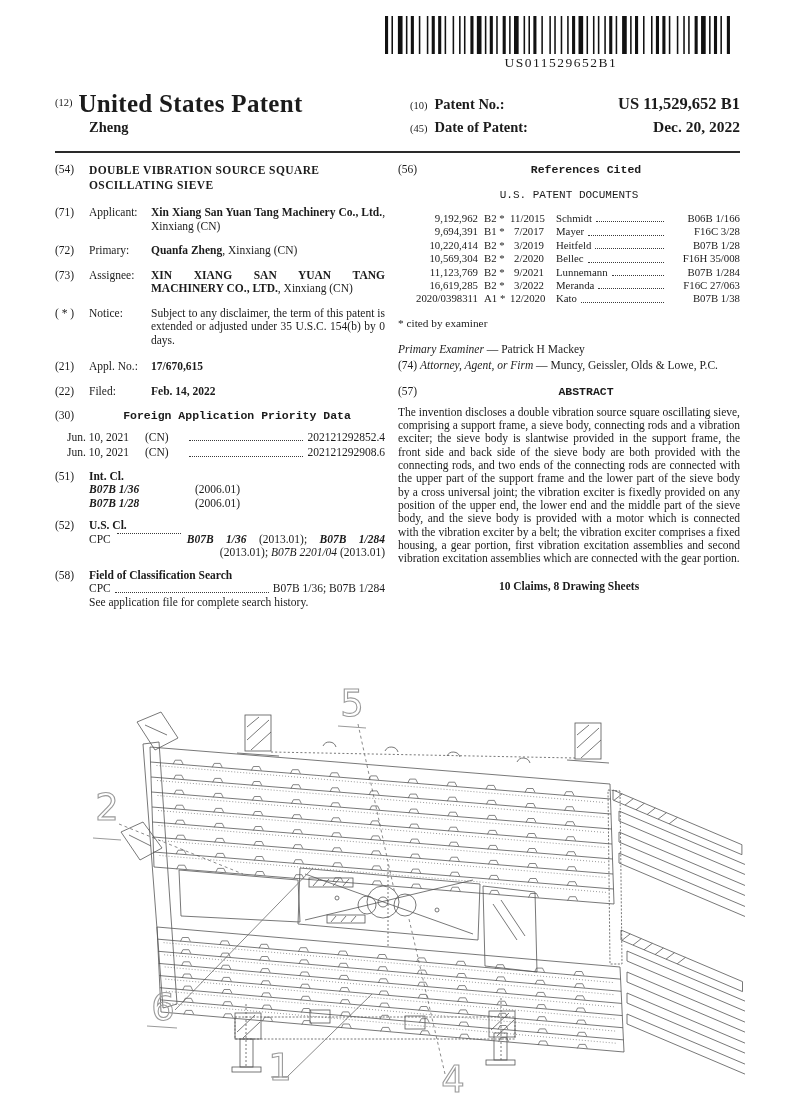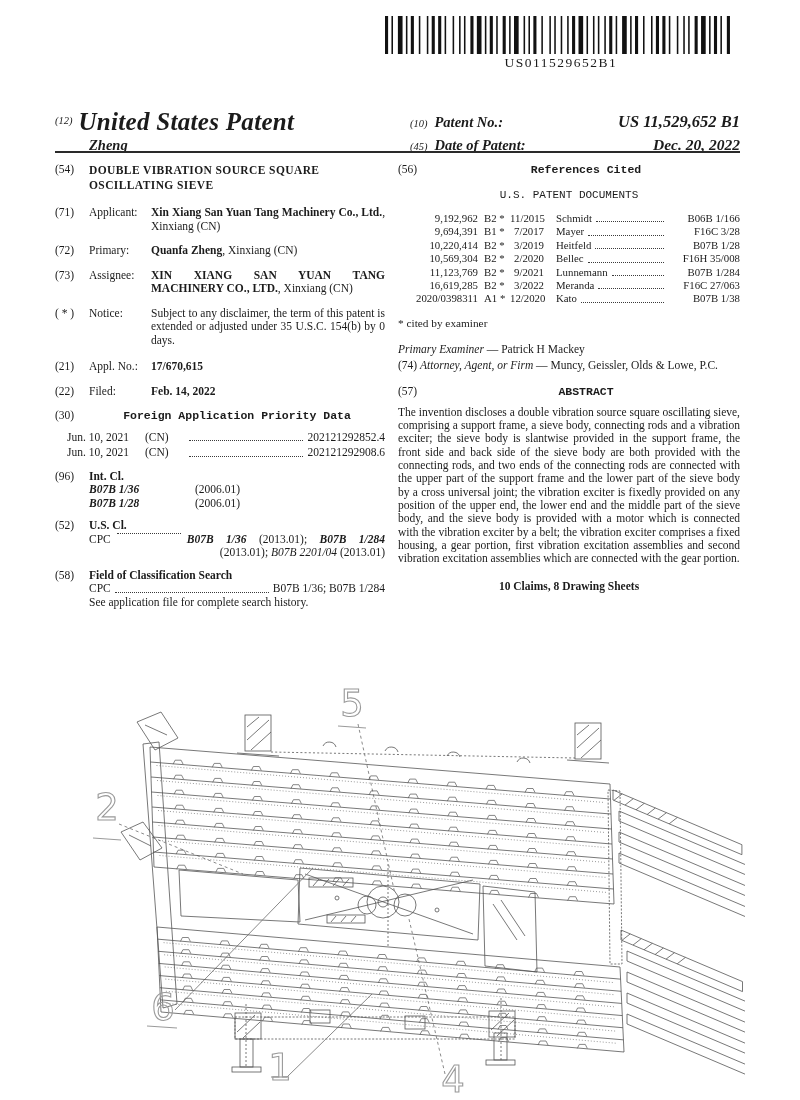--- a/index.html
+++ b/index.html
@@ -6,21 +6,21 @@
   body{width:800px;height:1100px;background:#fdfdfd;position:relative;
        font-family:"Liberation Serif", serif;color:#1b1b1b;overflow:hidden;}
   .page{position:absolute;inset:0;background:#fff;}
 
   
   .barcode-wrap{position:absolute;left:385px;top:16px;width:352px;text-align:center;}
   #barcode-svg{display:block;width:352px;height:38px;}
   .barcode-text{font-size:13.5px;letter-spacing:1.5px;margin-top:1px;}
 
   
-  .header{position:absolute;left:55px;top:108px;width:685px;height:58px;font-style:italic;}
+  .header{position:absolute;left:55px;top:90px;width:685px;height:58px;}
   .kindnum{font-size:10.5px;vertical-align:6px;}
   .hl-title{font-size:25px;font-weight:bold;letter-spacing:.3px;display:inline-block;margin-left:6px;}
   .surname{font-size:14.5px;font-weight:bold;margin-left:34px;margin-top:1px;}
   .header-right{position:absolute;right:0;top:3px;width:330px;font-size:14.5px;font-weight:bold;line-height:21px;}
   .hr-row{display:flex;align-items:baseline;}
   .hr-row .knum{font-weight:normal;font-size:10.5px;margin-right:7px;}
   .hr-row .val{margin-left:auto;font-size:16.5px;}
   .hr-row .val2{margin-left:auto;font-size:15.5px;}
   .rule{position:absolute;left:55px;top:151px;width:685px;height:2.4px;background:#2a2a2a;}
 
@@ -198,21 +198,21 @@
         <span class="ldr"></span>
         <span>202121292852.4</span>
       </div>
       <div class="prio-row" style="margin-bottom:10px;">
         <span class="d">Jun. 10, 2021</span>
         <span class="c">(CN)</span>
         <span class="ldr"></span>
         <span>202121292908.6</span>
       </div>
       <div class="item2" style="margin-bottom:0;">
-        <span>(96)</span>
+        <span>(51)</span>
         <span class="b">Int. Cl.</span>
       </div>
       <div class="cl-row">
         <span class="bi">B07B 1/36</span>
         <span>(2006.01)</span>
       </div>
       <div class="cl-row" style="margin-bottom:9px;">
         <span class="bi">B07B 1/28</span>
         <span>(2006.01)</span>
       </div>

